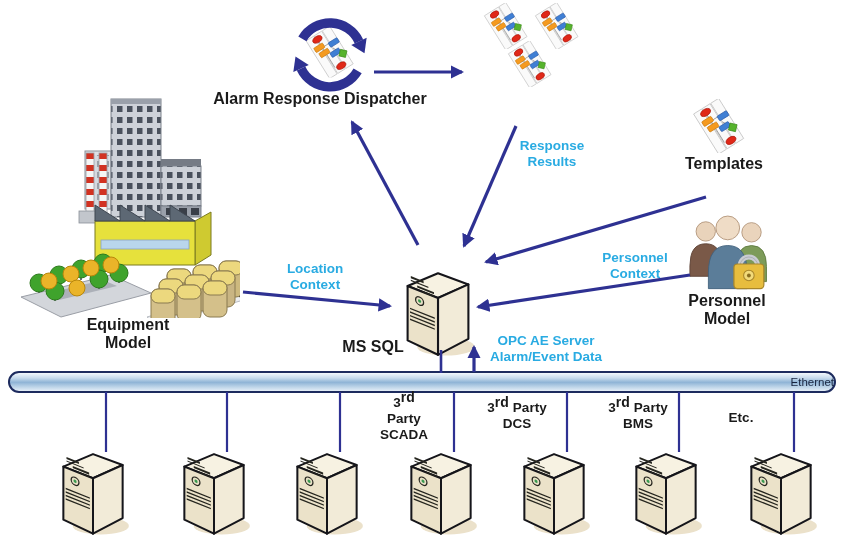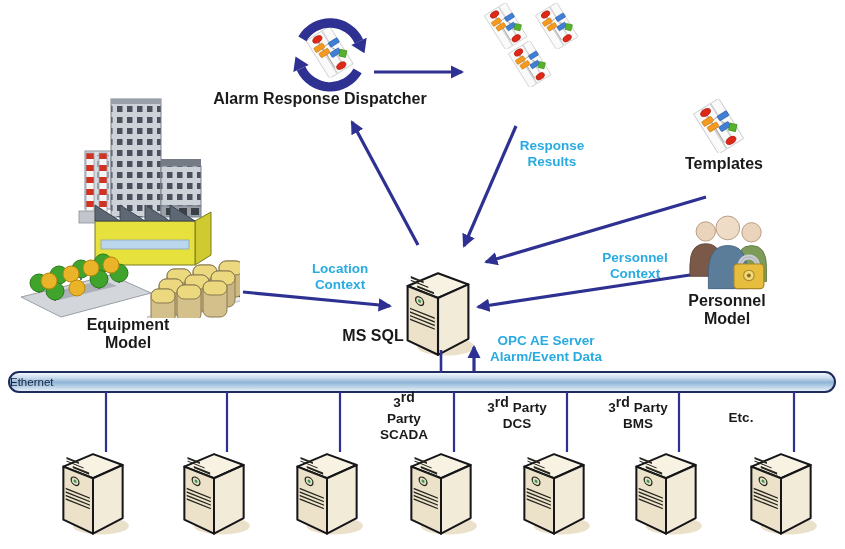--- a/index.html
+++ b/index.html
@@ -16,21 +16,21 @@
     color:var(--text_black,#1a1a1a);font-weight:bold;font-size:16px;
   }
   .cyan{color:var(--flow_label_cyan,#29ABE2);font-size:13.5px;}
   .bottom-lbl{font-size:13.5px;line-height:1.2;}
   .bottom-lbl sup{font-size:14px;line-height:0;}
   .gap{margin-left:4px;}
   .ethernet{
     position:absolute;left:8px;top:371px;width:828px;height:22px;box-sizing:border-box;
     border:2px solid #1d2b5e;border-radius:12px;z-index:3;
     background:linear-gradient(180deg,#f2f7fc 0%,#c6daec 28%,#8fb4d6 52%,#b7d0e6 74%,#e4eef7 100%);
-    display:flex;align-items:center;justify-content:flex-start;
+    display:flex;align-items:center;justify-content:flex-end;
   }
   .ethernet span{font-size:11.5px;color:#17243f;font-weight:normal;}
   .aline{stroke:var(--arrow_blue,#2E3192);fill:none;}
   .ahead{fill:var(--arrow_blue,#2E3192);stroke:none;}
   .outline{stroke:#15151a;stroke-linejoin:round;}
 </style>
 </head>
 <body>
 
 <div class="canvas">
@@ -272,31 +272,31 @@
   <div class="lbl cyan" style="left:635px;top:250px">
     <div>Personnel</div>
     <div>Context</div>
   </div>
 
   <div class="lbl" style="left:727px;top:292px">
     <div>Personnel</div>
     <div>Model</div>
   </div>
 
-  <div class="lbl cyan" style="left:340px;top:261px">
+  <div class="lbl cyan" style="left:315px;top:261px">
     <div>Location</div>
     <div>Context</div>
   </div>
 
   <div class="lbl" style="left:128px;top:316px">
     <div>Equipment</div>
     <div>Model</div>
   </div>
 
-  <div class="lbl" style="left:373px;top:327px">MS SQL</div>
+  <div class="lbl" style="left:373px;top:338px">MS SQL</div>
 
   <div class="lbl cyan" style="left:546px;top:333px">
     <div>OPC AE Server</div>
     <div>Alarm/Event Data</div>
   </div>
 
   <div class="lbl bottom-lbl" style="left:404px;top:395px">
     <div><span>3</span><sup>rd</sup></div>
     <div>Party</div>
     <div>SCADA</div>

